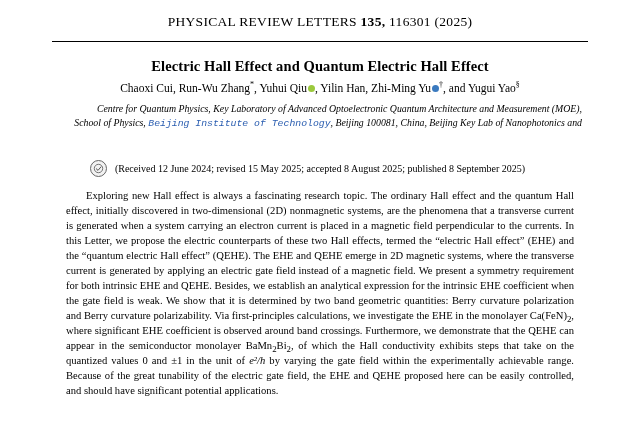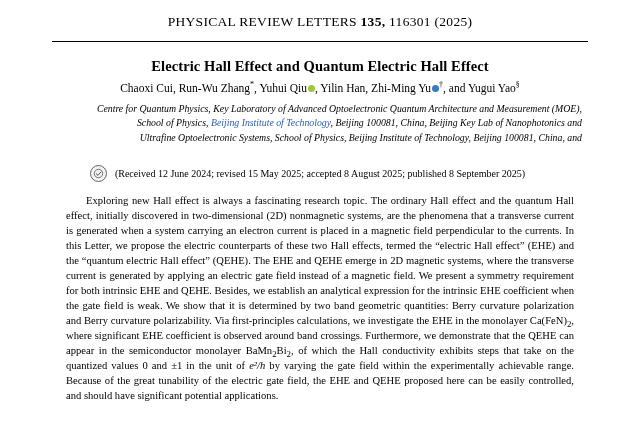--- a/index.html
+++ b/index.html
@@ -71,26 +71,27 @@
   .affil {
     text-align: right;
     font-size: 9.8px;
     font-style: italic;
     line-height: 1.5;
     margin-top: 5px;
     padding: 0 6px;
   }
   .link {
     color: #2a5db0;
+    font-family: Liberation Mono, monospace;
   }
   .recv-row {
     display: flex;
     align-items: center;
     justify-content: center;
-    margin-top: 22px;
+    margin-top: 31px;
     position: relative;
   }
   .crossmark {
     width: 15px;
     height: 15px;
     border-radius: 50%;
     border: 1px solid #666;
     background: #f2f2f2;
     position: absolute;
     left: 38px;
@@ -135,21 +136,20 @@
   <div class="authors">
     <span>Chaoxi Cui, Run-Wu Zhang</span><sup>*</sup>,
     <span>Yuhui Qiu</span><span class="orcid"></span>,
     <span>Yilin Han, Zhi-Ming Yu</span><span class="orcid blue"></span><sup>†</sup>, and
     <span>Yugui Yao</span><sup>§</sup>
   </div>
 
   <div class="affil">
     <div>Centre for Quantum Physics, Key Laboratory of Advanced Optoelectronic Quantum Architecture and Measurement (MOE),</div>
     <div>School of Physics, <span class="link">Beijing Institute of Technology</span>, Beijing 100081, China, Beijing Key Lab of Nanophotonics and</div>
-    <div>Ultrafine Optoelectronic Systems, School of Physics, Beijing Institute of Technology, Beijing 100081, China, and</div>
   </div>
 
   <div class="recv-row">
     <span class="crossmark">
       <svg width="11" height="11" viewBox="0 0 11 11">
         <circle cx="5.5" cy="5.5" r="4.2" fill="none" stroke="#555" stroke-width="0.8"></circle>
         <path d="M3 5.5 L5 7.4 L8.2 3.6" fill="none" stroke="#555" stroke-width="1"></path>
       </svg>
     </span>
     <span class="recv">(Received 12 June 2024; revised 15 May 2025; accepted 8 August 2025; published 8 September 2025)</span>

